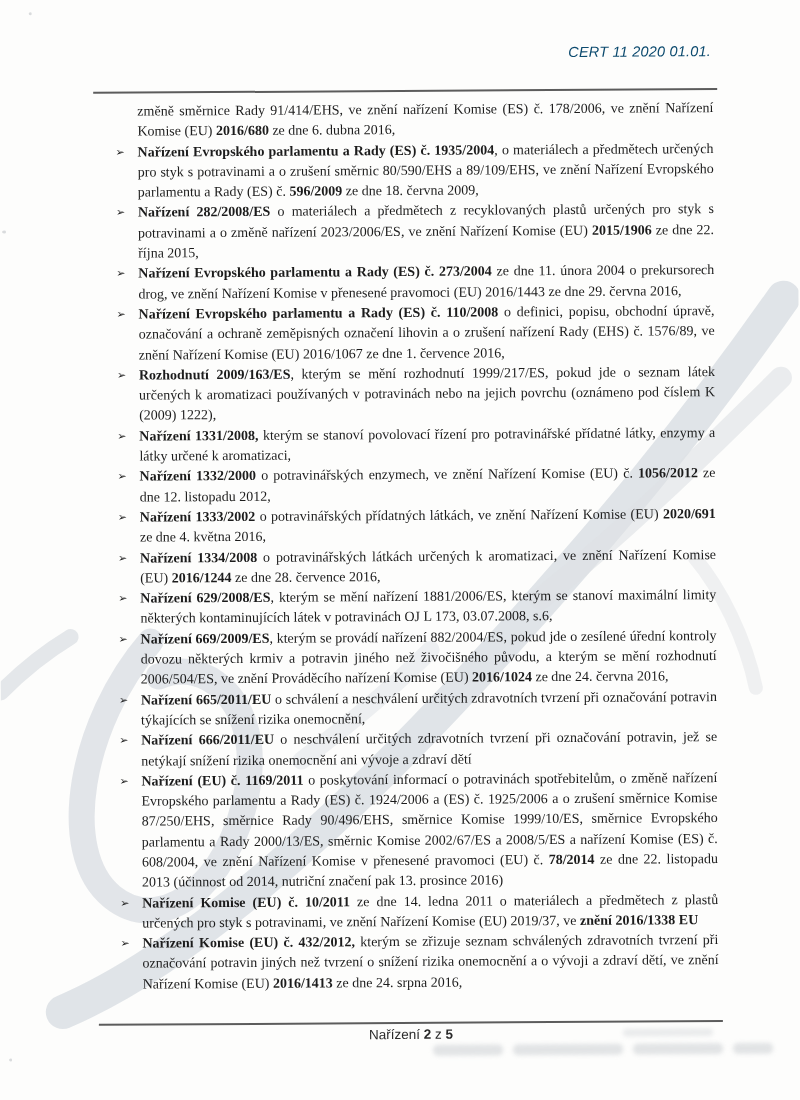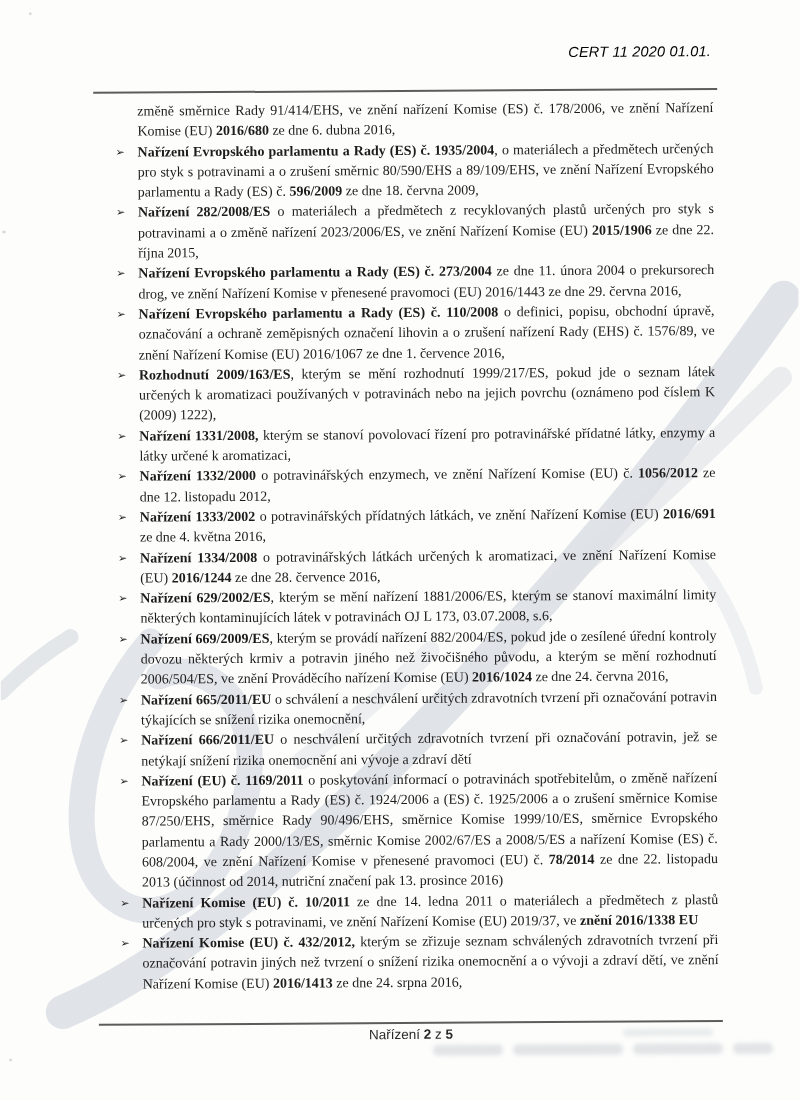--- a/index.html
+++ b/index.html
@@ -27,21 +27,21 @@
     position: absolute; border-radius: 50%;
     background: #d9dbdd; z-index: 0;
   }
   .header-code {
     position: absolute;
     top: 45px; right: 86px;
     font-family: "Liberation Sans", sans-serif;
     font-style: italic;
     font-size: 14.5px;
     letter-spacing: 0.2px;
-    color: #000000;
+    color: #0c4a6e;
     z-index: 2;
   }
   .rule {
     position: absolute;
     left: 96px; width: 624px; height: 2px;
     background: #5c5c5c;
     z-index: 2;
   }
   .rule-top { top: 90px; }
   .rule-bottom { top: 1022px; height: 1.5px; }
@@ -159,29 +159,29 @@
         <div class="item">
           <span class="bullet">➢</span>
           <div class="item-text"><span class="b">Nařízení 1331/2008,</span><span> kterým se stanoví povolovací řízení pro potravinářské přídatné látky, enzymy a látky určené k aromatizaci,</span></div>
         </div>
         <div class="item">
           <span class="bullet">➢</span>
           <div class="item-text"><span class="b">Nařízení 1332/2000</span><span> o potravinářských enzymech, ve znění Nařízení Komise (EU) č. </span><span class="b">1056/2012</span><span> ze dne 12. listopadu 2012,</span></div>
         </div>
         <div class="item">
           <span class="bullet">➢</span>
-          <div class="item-text"><span class="b">Nařízení 1333/2002</span><span> o potravinářských přídatných látkách, ve znění Nařízení Komise (EU) </span><span class="b">2016/691</span><span> ze dne 4. května 2016,</span></div>
+          <div class="item-text"><span class="b">Nařízení 1333/2002</span><span> o potravinářských přídatných látkách, ve znění Nařízení Komise (EU) </span><span class="b">2020/691</span><span> ze dne 4. května 2016,</span></div>
         </div>
         <div class="item">
           <span class="bullet">➢</span>
           <div class="item-text"><span class="b">Nařízení 1334/2008</span><span> o potravinářských látkách určených k aromatizaci, ve znění Nařízení Komise (EU) </span><span class="b">2016/1244</span><span> ze dne 28. července 2016,</span></div>
         </div>
         <div class="item">
           <span class="bullet">➢</span>
-          <div class="item-text"><span class="b">Nařízení 629/2002/ES</span><span>, kterým se mění nařízení 1881/2006/ES, kterým se stanoví maximální limity některých kontaminujících látek v potravinách OJ L 173, 03.07.2008, s.6,</span></div>
+          <div class="item-text"><span class="b">Nařízení 629/2008/ES</span><span>, kterým se mění nařízení 1881/2006/ES, kterým se stanoví maximální limity některých kontaminujících látek v potravinách OJ L 173, 03.07.2008, s.6,</span></div>
         </div>
         <div class="item">
           <span class="bullet">➢</span>
           <div class="item-text"><span class="b">Nařízení 669/2009/ES</span><span>, kterým se provádí nařízení 882/2004/ES, pokud jde o zesílené úřední kontroly dovozu některých krmiv a potravin jiného než živočišného původu, a kterým se mění rozhodnutí 2006/504/ES, ve znění Prováděcího nařízení Komise (EU) </span><span class="b">2016/1024</span><span> ze dne 24. června 2016,</span></div>
         </div>
         <div class="item">
           <span class="bullet">➢</span>
           <div class="item-text"><span class="b">Nařízení 665/2011/EU</span><span> o schválení a neschválení určitých zdravotních tvrzení při označování potravin týkajících se snížení rizika onemocnění,</span></div>
         </div>
         <div class="item">

